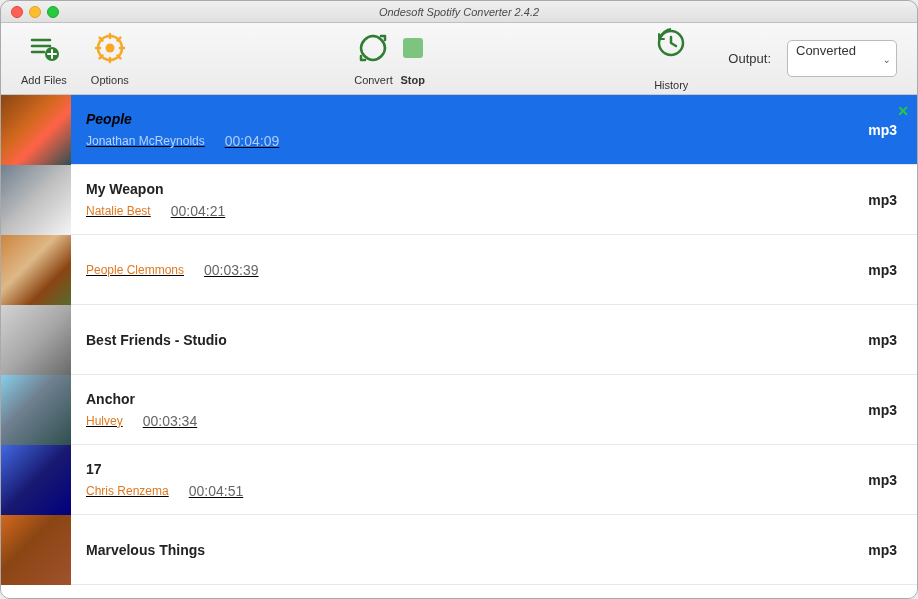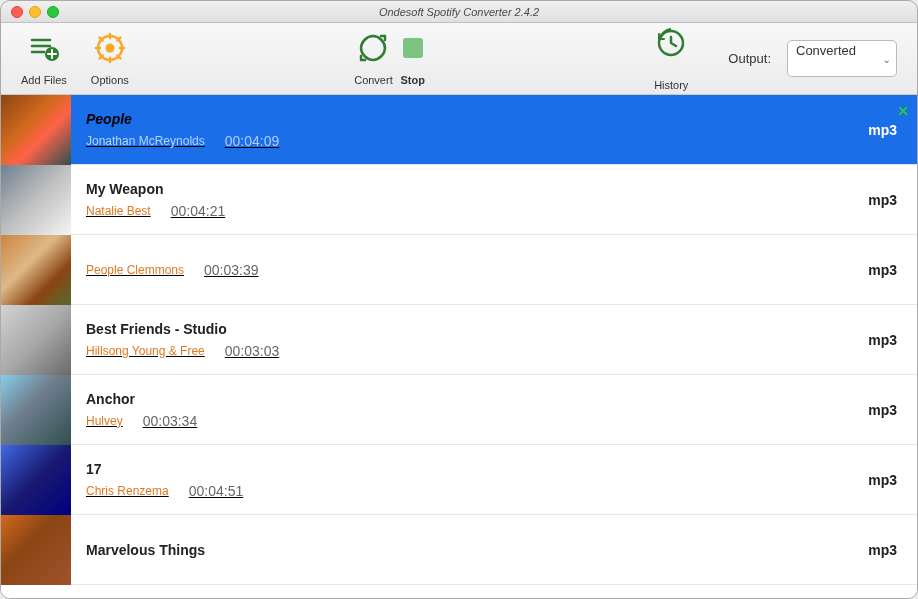--- a/index.html
+++ b/index.html
@@ -395,24 +395,20 @@
         <span class="track-duration">00:03:39</span>
       </div>
     </div>
     <div class="track-format">mp3</div>
 
   </div>
     <div class="track-row">
     <div class="track-thumbnail thumb-placeholder thumb-4"></div>
     <div class="track-info">
       <div class="track-title">Best Friends - Studio</div>
-      <div class="track-meta">
-        <span class="track-artist">Hillsong Young &amp; Free</span>
-        <span class="track-duration">00:03:03</span>
-      </div>
     </div>
     <div class="track-format">mp3</div>
 
   </div>
     <div class="track-row">
     <div class="track-thumbnail thumb-placeholder thumb-5"></div>
     <div class="track-info">
       <div class="track-title">Anchor</div>
       <div class="track-meta">
         <span class="track-artist">Hulvey</span>

